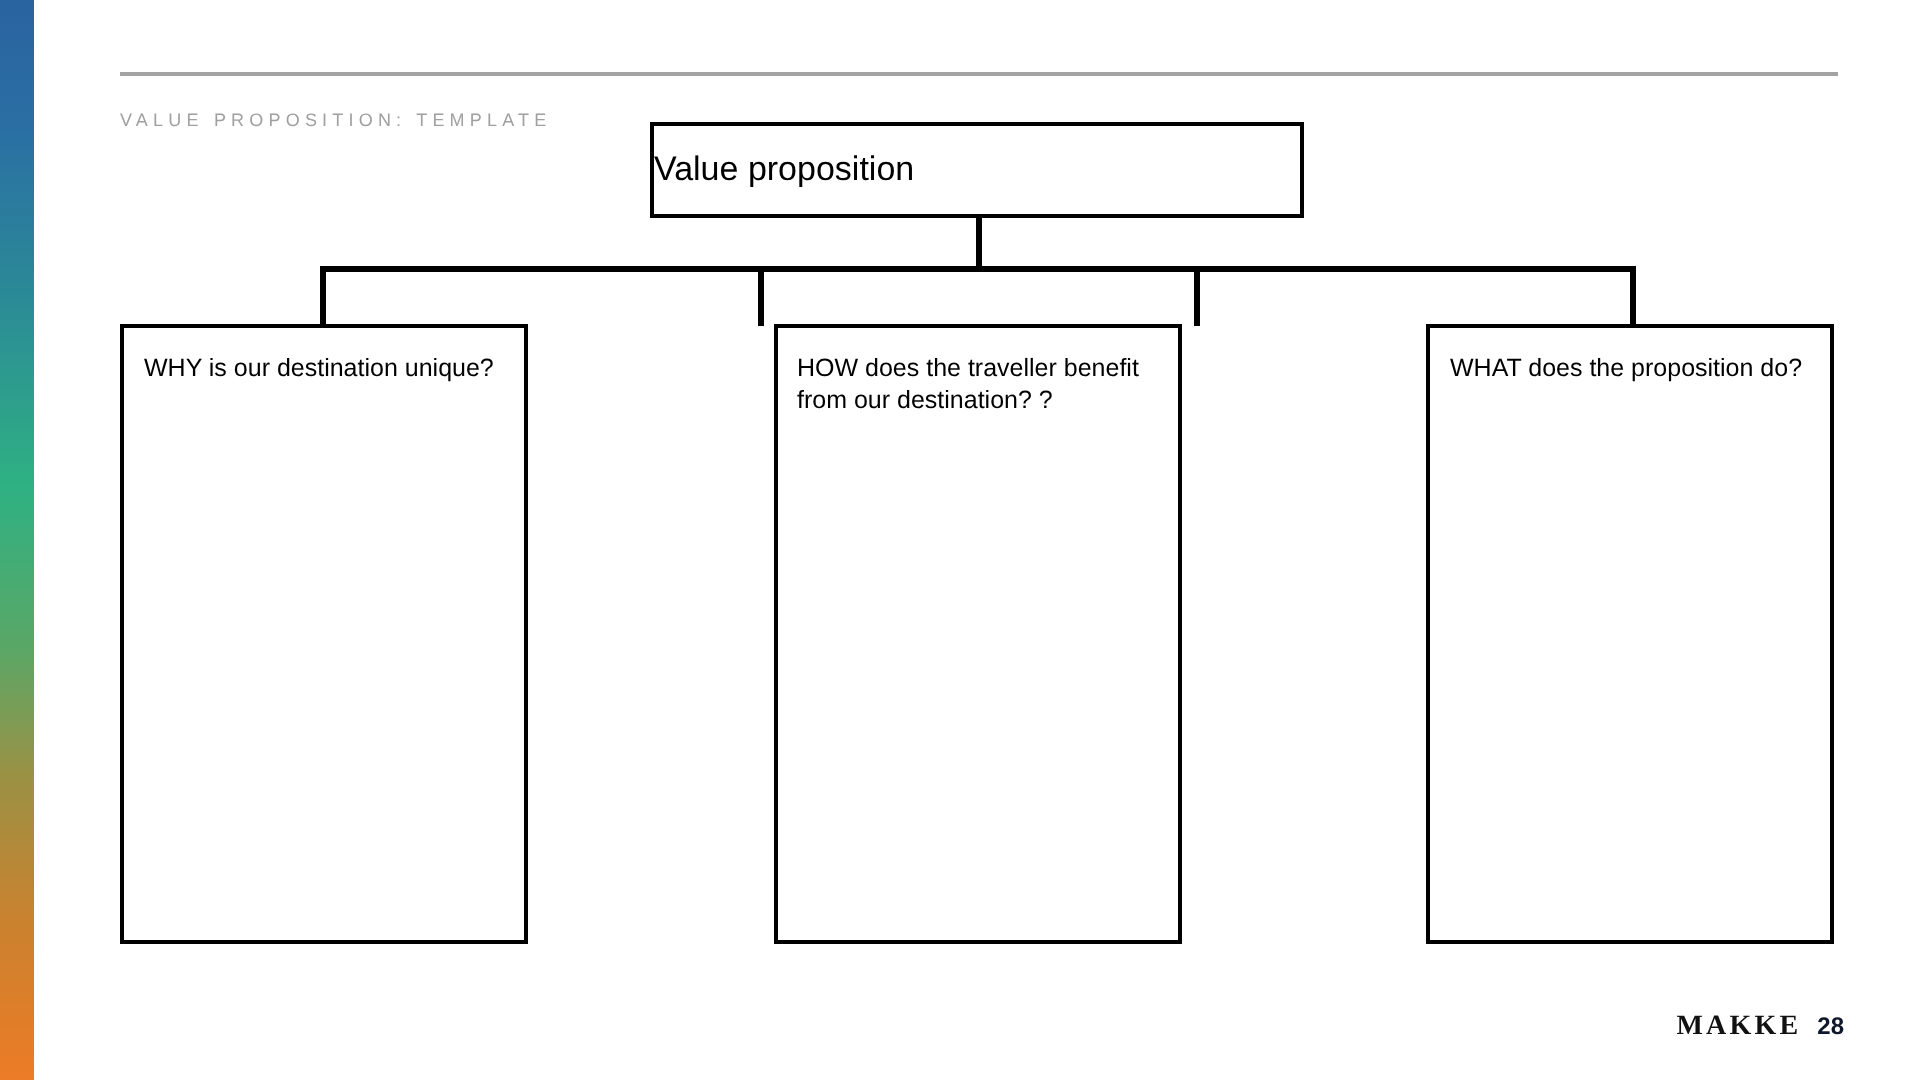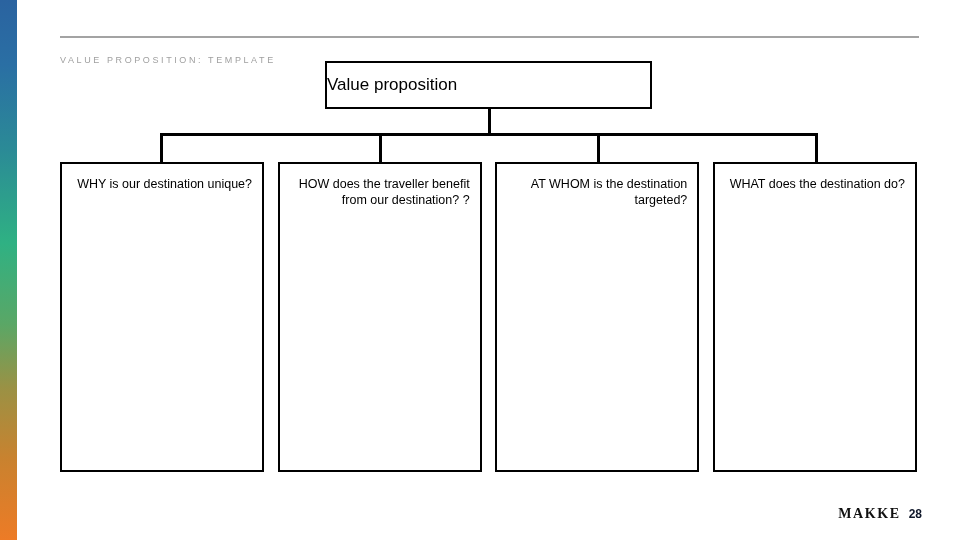--- a/index.html
+++ b/index.html
@@ -120,21 +120,21 @@
     height: 310px;
     border: 2px solid #000000;
     background: #ffffff;
     box-sizing: border-box;
     padding: 12px 10px 0 10px;
   }
   .col-box-label {
     font-size: 12.5px;
     line-height: 16px;
     color: #000000;
-    text-align: right;
+    text-align: left;
     display: block;
   }
 
   
   .footer {
     position: absolute;
     right: 38px;
     bottom: 18px;
     display: flex;
     align-items: baseline;
@@ -178,26 +178,23 @@
   <div class="columns">
 
     <div class="col-box">
       <span class="col-box-label">WHY is our destination unique?</span>
     </div>
 
     <div class="col-box">
       <span class="col-box-label">HOW does the traveller benefit from our destination? ?</span>
     </div>
 
+
     <div class="col-box">
-      <span class="col-box-label">AT WHOM is the destination targeted?</span>
-    </div>
-
-    <div class="col-box">
-      <span class="col-box-label">WHAT does the destination do?</span>
+      <span class="col-box-label">WHAT does the proposition do?</span>
     </div>
 
   </div>
 
   <div class="footer">
     <span class="brand">MAKKE</span>
     <span class="page-num">28</span>
   </div>
 
 </div>

